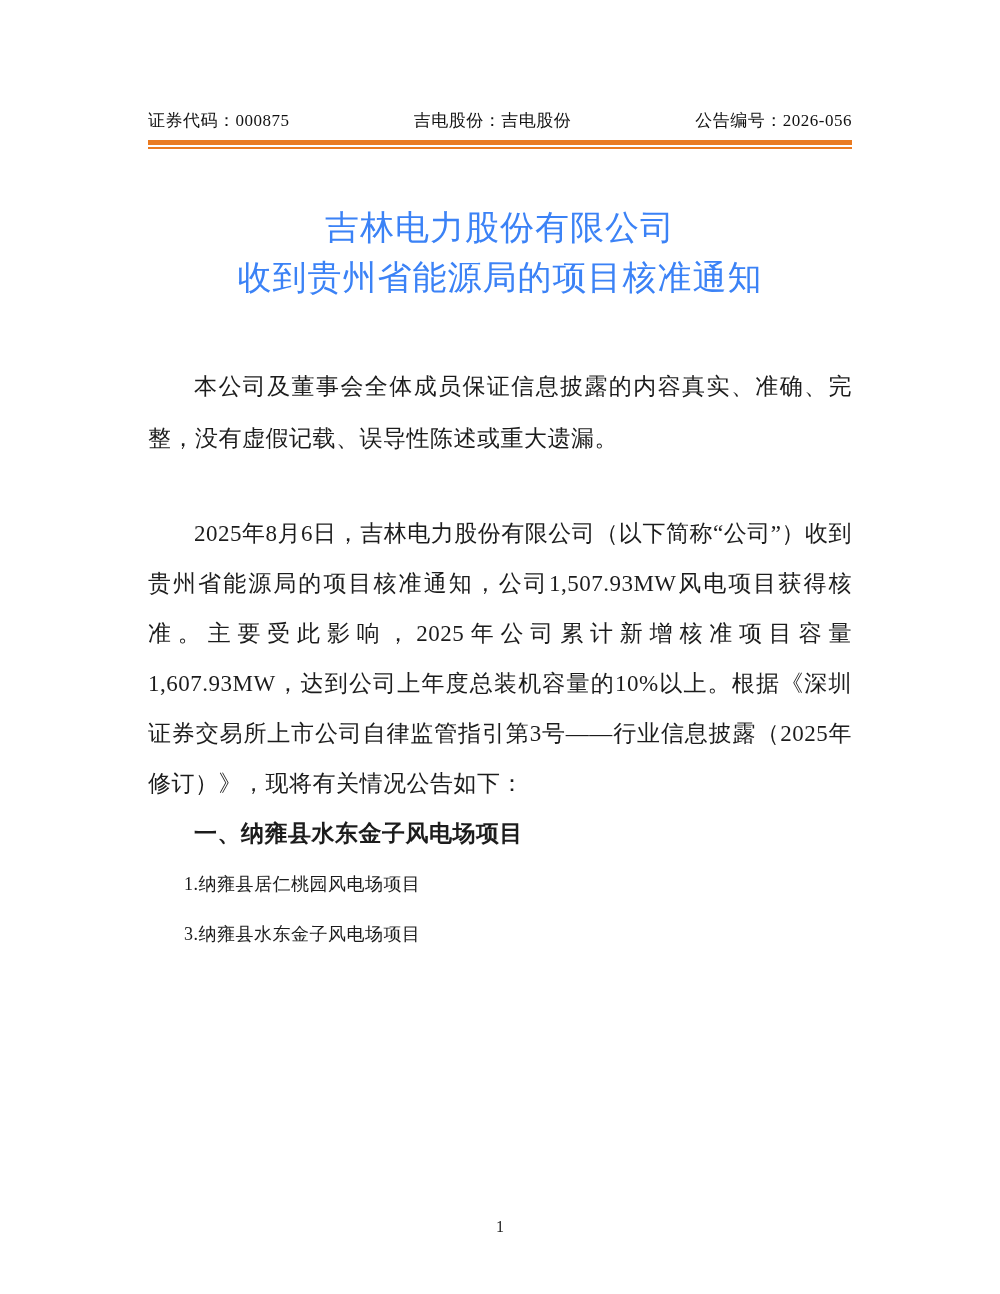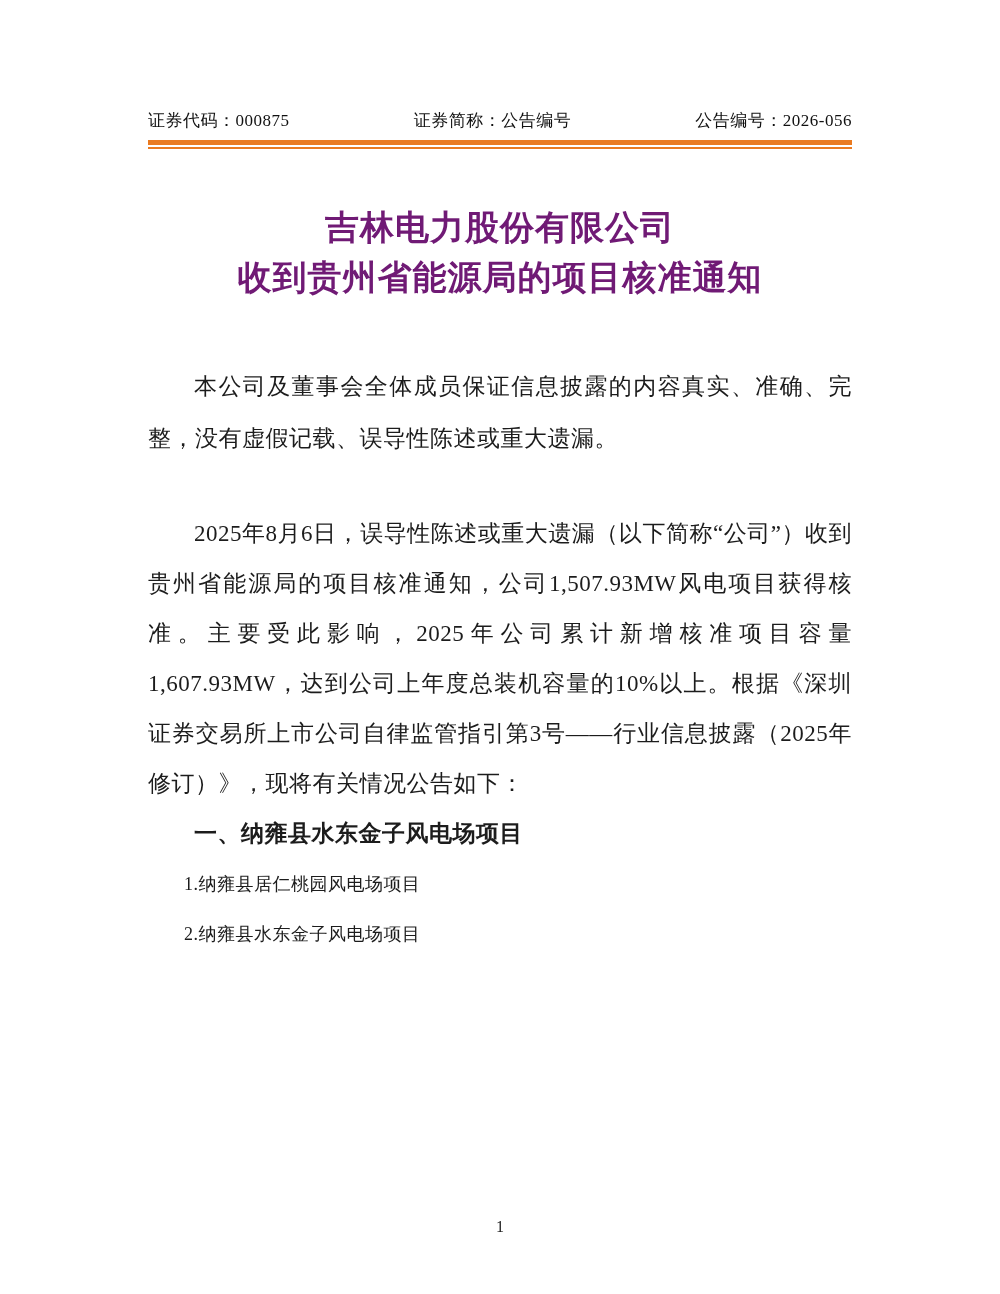--- a/index.html
+++ b/index.html
@@ -30,24 +30,24 @@
 
   .rule { margin-top: 8px; }
   .rule-thick { height: 5px; background: var(--accent); }
   .rule-gap { height: 2px; background: #ffffff; }
   .rule-thin { height: 2px; background: var(--accent); }
 
   .doc-title {
     margin-top: 54px;
     text-align: center;
     font-size: 34px;
-    font-weight: bold;
+    font-weight: normal;
     line-height: 50px;
     letter-spacing: 1px;
-    color: #701a75;
+    color: #3b82f6;
   }
   .doc-title .title-line { display: block; }
 
   .statement {
     margin-top: 58px;
     font-size: 23px;
     font-weight: normal;
     line-height: 52px;
     text-indent: 2em;
     text-align: justify;
@@ -90,41 +90,41 @@
     color: #222;
   }
 </style>
 </head>
 <body>
 
 <div class="page">
 
   <div class="doc-header">
     <span>证券代码：000875</span>
-    <span>证券简称：公告编号</span>
+    <span>吉电股份：吉电股份</span>
     <span>公告编号：2026-056</span>
   </div>
 
   <div class="rule">
     <div class="rule-thick"></div>
     <div class="rule-gap"></div>
     <div class="rule-thin"></div>
   </div>
 
   <h1 class="doc-title">
     <span class="title-line">吉林电力股份有限公司</span>
     <span class="title-line">收到贵州省能源局的项目核准通知</span>
   </h1>
 
   <p class="statement">本公司及董事会全体成员保证信息披露的内容真实、准确、完整，没有虚假记载、误导性陈述或重大遗漏。</p>
 
-  <p class="body-para intro-para">2025年8月6日，误导性陈述或重大遗漏（以下简称“公司”）收到贵州省能源局的项目核准通知，公司1,507.93MW风电项目获得核准。主要受此影响，2025年公司累计新增核准项目容量1,607.93MW，达到公司上年度总装机容量的10%以上。根据《深圳证券交易所上市公司自律监管指引第3号——行业信息披露（2025年修订）》，现将有关情况公告如下：</p>
+  <p class="body-para intro-para">2025年8月6日，吉林电力股份有限公司（以下简称“公司”）收到贵州省能源局的项目核准通知，公司1,507.93MW风电项目获得核准。主要受此影响，2025年公司累计新增核准项目容量1,607.93MW，达到公司上年度总装机容量的10%以上。根据《深圳证券交易所上市公司自律监管指引第3号——行业信息披露（2025年修订）》，现将有关情况公告如下：</p>
 
   <h2 class="section-heading">一、纳雍县水东金子风电场项目</h2>
 
   <p class="item-title">1.纳雍县居仁桃园风电场项目</p>
 
 
-  <p class="item-title">2.纳雍县水东金子风电场项目</p>
+  <p class="item-title">3.纳雍县水东金子风电场项目</p>
 
   <div class="page-number">1</div>
 
 </div>
 
 </body></html>

